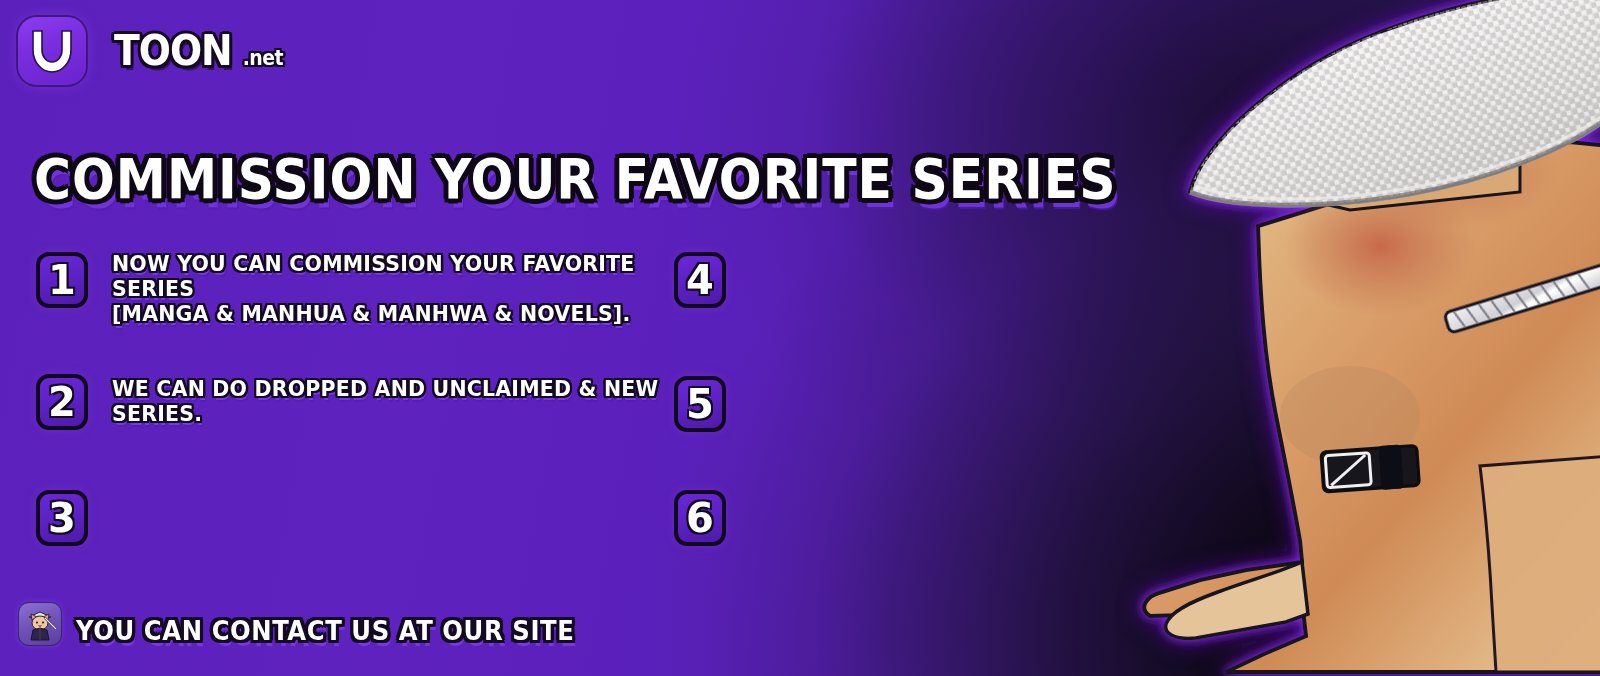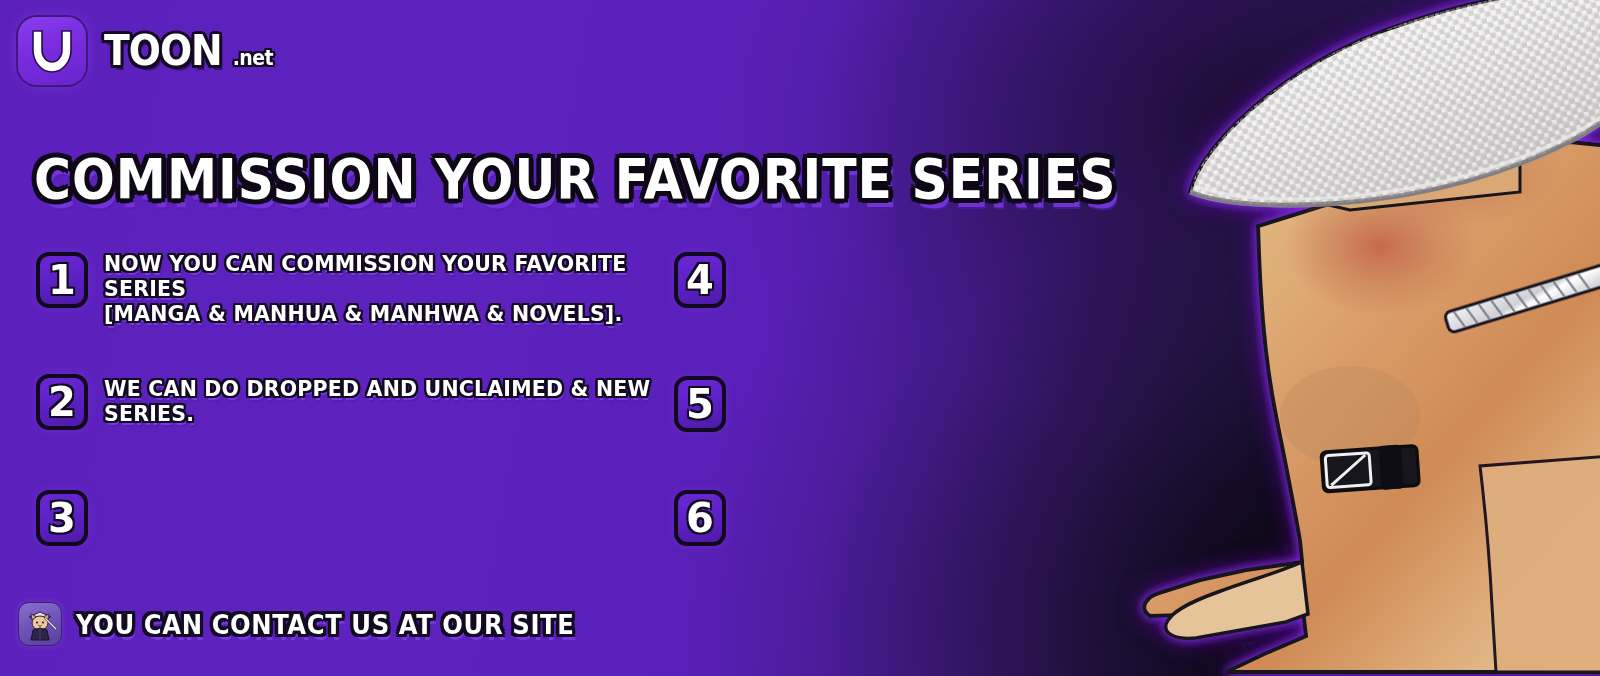--- a/index.html
+++ b/index.html
@@ -26,21 +26,21 @@
     font-family:"DejaVu Sans", sans-serif;
     font-weight:bold;
     font-stretch:condensed;
     letter-spacing:.5px;
     -webkit-text-stroke:0px;
   }
 
   
   #logo-row {
     position:absolute; left:18px; top:17px;
-    display:flex; align-items:center; gap:18px;
+    display:flex; align-items:center; gap:28px;
   }
   #logo-mark {
     width:68px; height:68px; border-radius:19px;
     background:linear-gradient(160deg,#8c3cf0 0%,#7a2ee0 40%,#6a23cc 100%);
     box-shadow:0 0 0 2px rgba(30,12,60,.55), 0 0 14px rgba(150,70,255,.45);
     display:flex; align-items:center; justify-content:center;
     position:relative;
   }
   #logo-mark svg { display:block; }
 
@@ -100,40 +100,40 @@
     display:flex; align-items:center; justify-content:center;
     color:#fff;
     font-size:40px; font-weight:bold; line-height:1;
     box-shadow:0 0 10px rgba(130,60,230,.35);
     text-shadow:
       -2px -2px 0 #120b20, 2px -2px 0 #120b20,
       -2px  2px 0 #120b20, 2px  2px 0 #120b20;
   }
 
   .item-text {
-    margin-left:16px;
+    margin-left:24px;
     font-size:20.5px; font-weight:bold;
     line-height:1.22;
     letter-spacing:.2px;
     color:#ffffff;
     text-transform:uppercase;
     text-shadow:
       -2px -2px 0 #130b22, 2px -2px 0 #130b22,
       -2px  2px 0 #130b22, 2px  2px 0 #130b22,
        0 -2.4px 0 #130b22, 0 2.4px 0 #130b22,
       -2.4px 0 0 #130b22, 2.4px 0 0 #130b22,
        2px 4px 0 rgba(126,58,232,.9),
        3px 6px 0 rgba(80,30,170,.55);
     white-space:pre-line;
   }
 
   
   #footer {
     position:absolute; left:18px; top:602px;
-    display:flex; align-items:center; gap:14px;
+    display:flex; align-items:flex-end; gap:14px;
   }
   #footer-avatar {
     width:44px; height:44px; border-radius:11px;
     background:linear-gradient(160deg,#8b6fd0 0%,#6f52b8 50%,#5a3f9e 100%);
     border:1.5px solid #3a2470;
     display:flex; align-items:center; justify-content:center;
     overflow:hidden;
     box-shadow:0 0 6px rgba(140,90,240,.4);
   }
   #footer-text {

